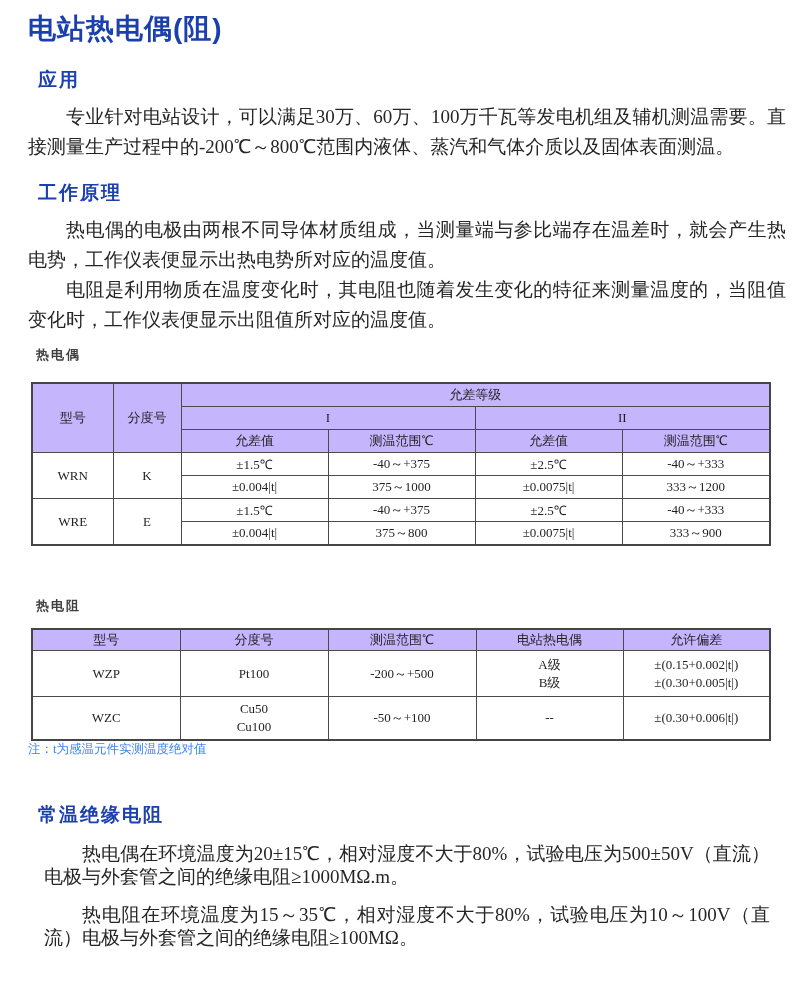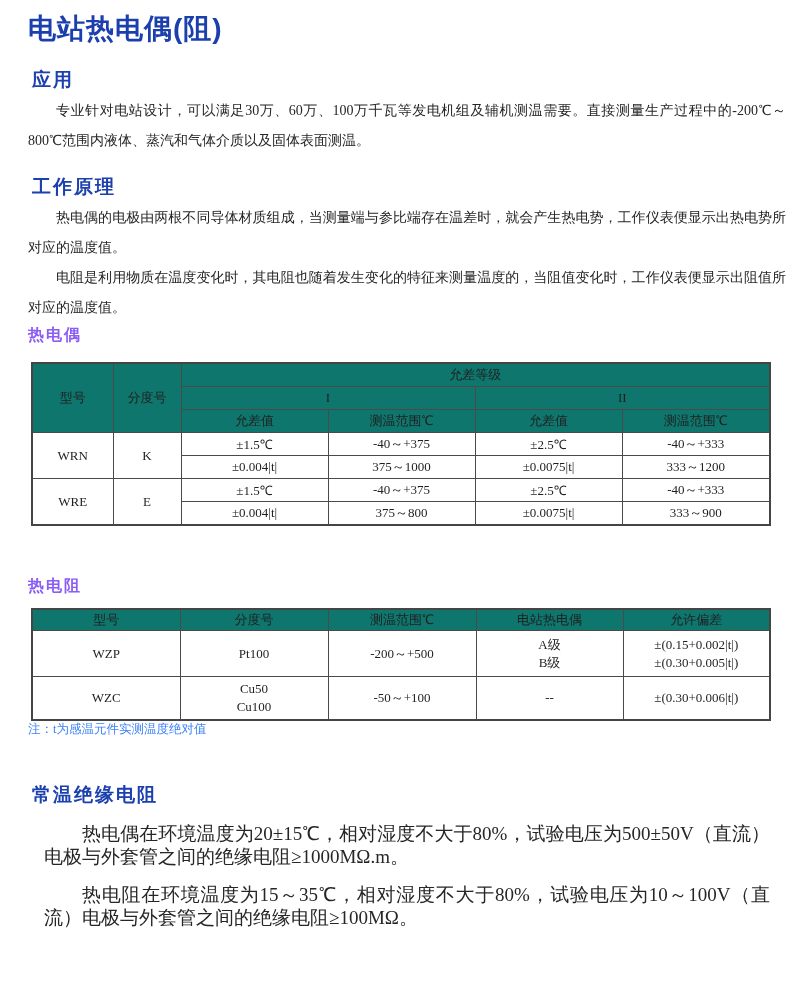--- a/index.html
+++ b/index.html
@@ -11,30 +11,30 @@
   .page { padding: 12px 14px 0 28px; box-sizing: border-box; }
 
   .doc-title {
     font-family: "Liberation Sans", sans-serif;
     font-weight: bold; font-size: 28px; line-height: 34px;
     color: #1c3fae; letter-spacing: 1px; margin: 0;
   }
   .sec-heading {
     font-family: "Liberation Sans", sans-serif;
     font-weight: bold; font-size: 19px; line-height: 24px;
-    color: #1c40ae; letter-spacing: 2px; margin: 4px;
+    color: #1c40ae; letter-spacing: 2px; margin: 10px;
   }
   .sub-heading {
     font-family: "Liberation Sans", sans-serif;
-    font-weight: bold; font-size: 16px; line-height: 24px;
-    color: #8b5cf6; letter-spacing: 2px; margin: 0;
+    font-weight: bold; font-size: 13px; line-height: 24px;
+    color: #404040; letter-spacing: 2px; margin: 8px;
   }
 
   p.body-text {
-    font-size: 14px; line-height: 30px; text-indent: 2em;
+    font-size: 19px; line-height: 30px; text-indent: 2em;
     text-align: justify; margin: 0; color: #262626;
   }
   p.body-text-tight {
     font-size: 19px; line-height: 22.5px; text-indent: 2em;
     text-align: justify; margin: 16px; color: #262626;
   }
 
   .mt-app      { margin-top: 22px; }
   .mt-p1       { margin-top: 12px; }
   .mt-wp       { margin-top: 19px; }
@@ -53,21 +53,21 @@
     width: 738px; margin-left: 3px;
     border: 2px solid #454545;
   }
   table.datatable th, table.datatable td {
     border: 1px solid #4a4a4a;
     text-align: center; vertical-align: middle;
     font-weight: normal; padding: 0 2px;
     font-size: 13px; color: #1f1f1f;
     font-family: "Liberation Serif", serif;
   }
-  table.datatable th { background: #0f766e; }
+  table.datatable th { background: #c4b5fd; }
 
   table.t1 th { height: 22px; }
   table.t1 td { height: 22px; }
   table.t2 th { height: 20px; }
   table.t2 tr.row-tall td { height: 45px; }
   table.t2 tr.row-mid  td { height: 42px; }
   .cl { line-height: 18px; }
 
   p.note {
     font-size: 12.5px; margin: 0; color: #3b82f6; line-height: 16px;

